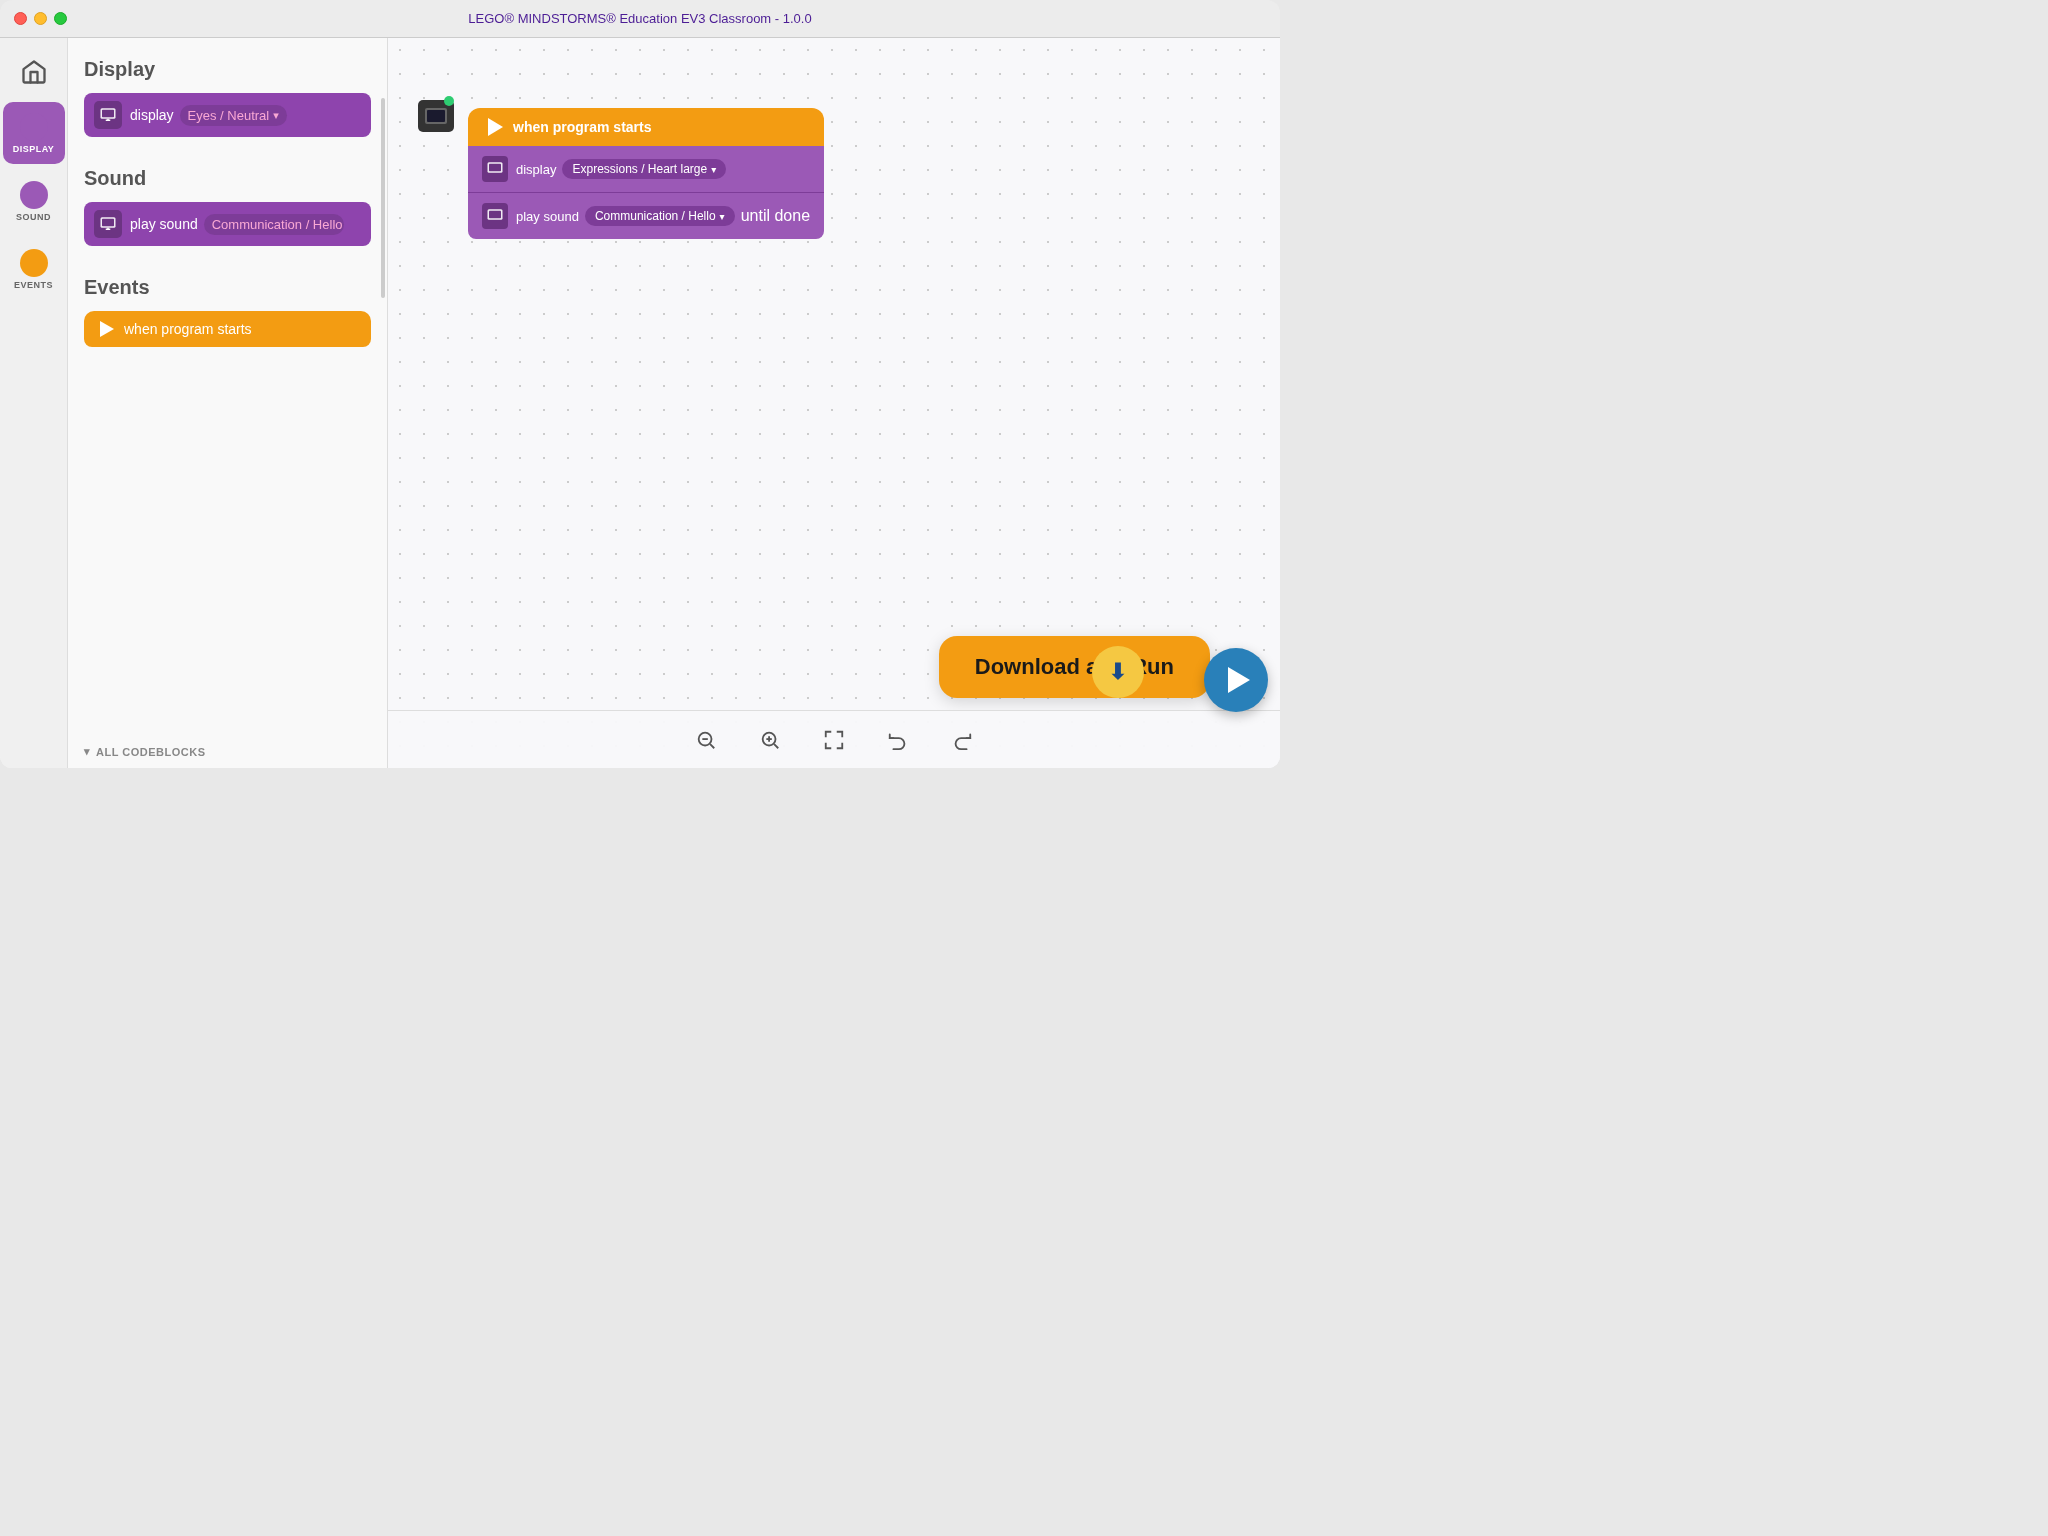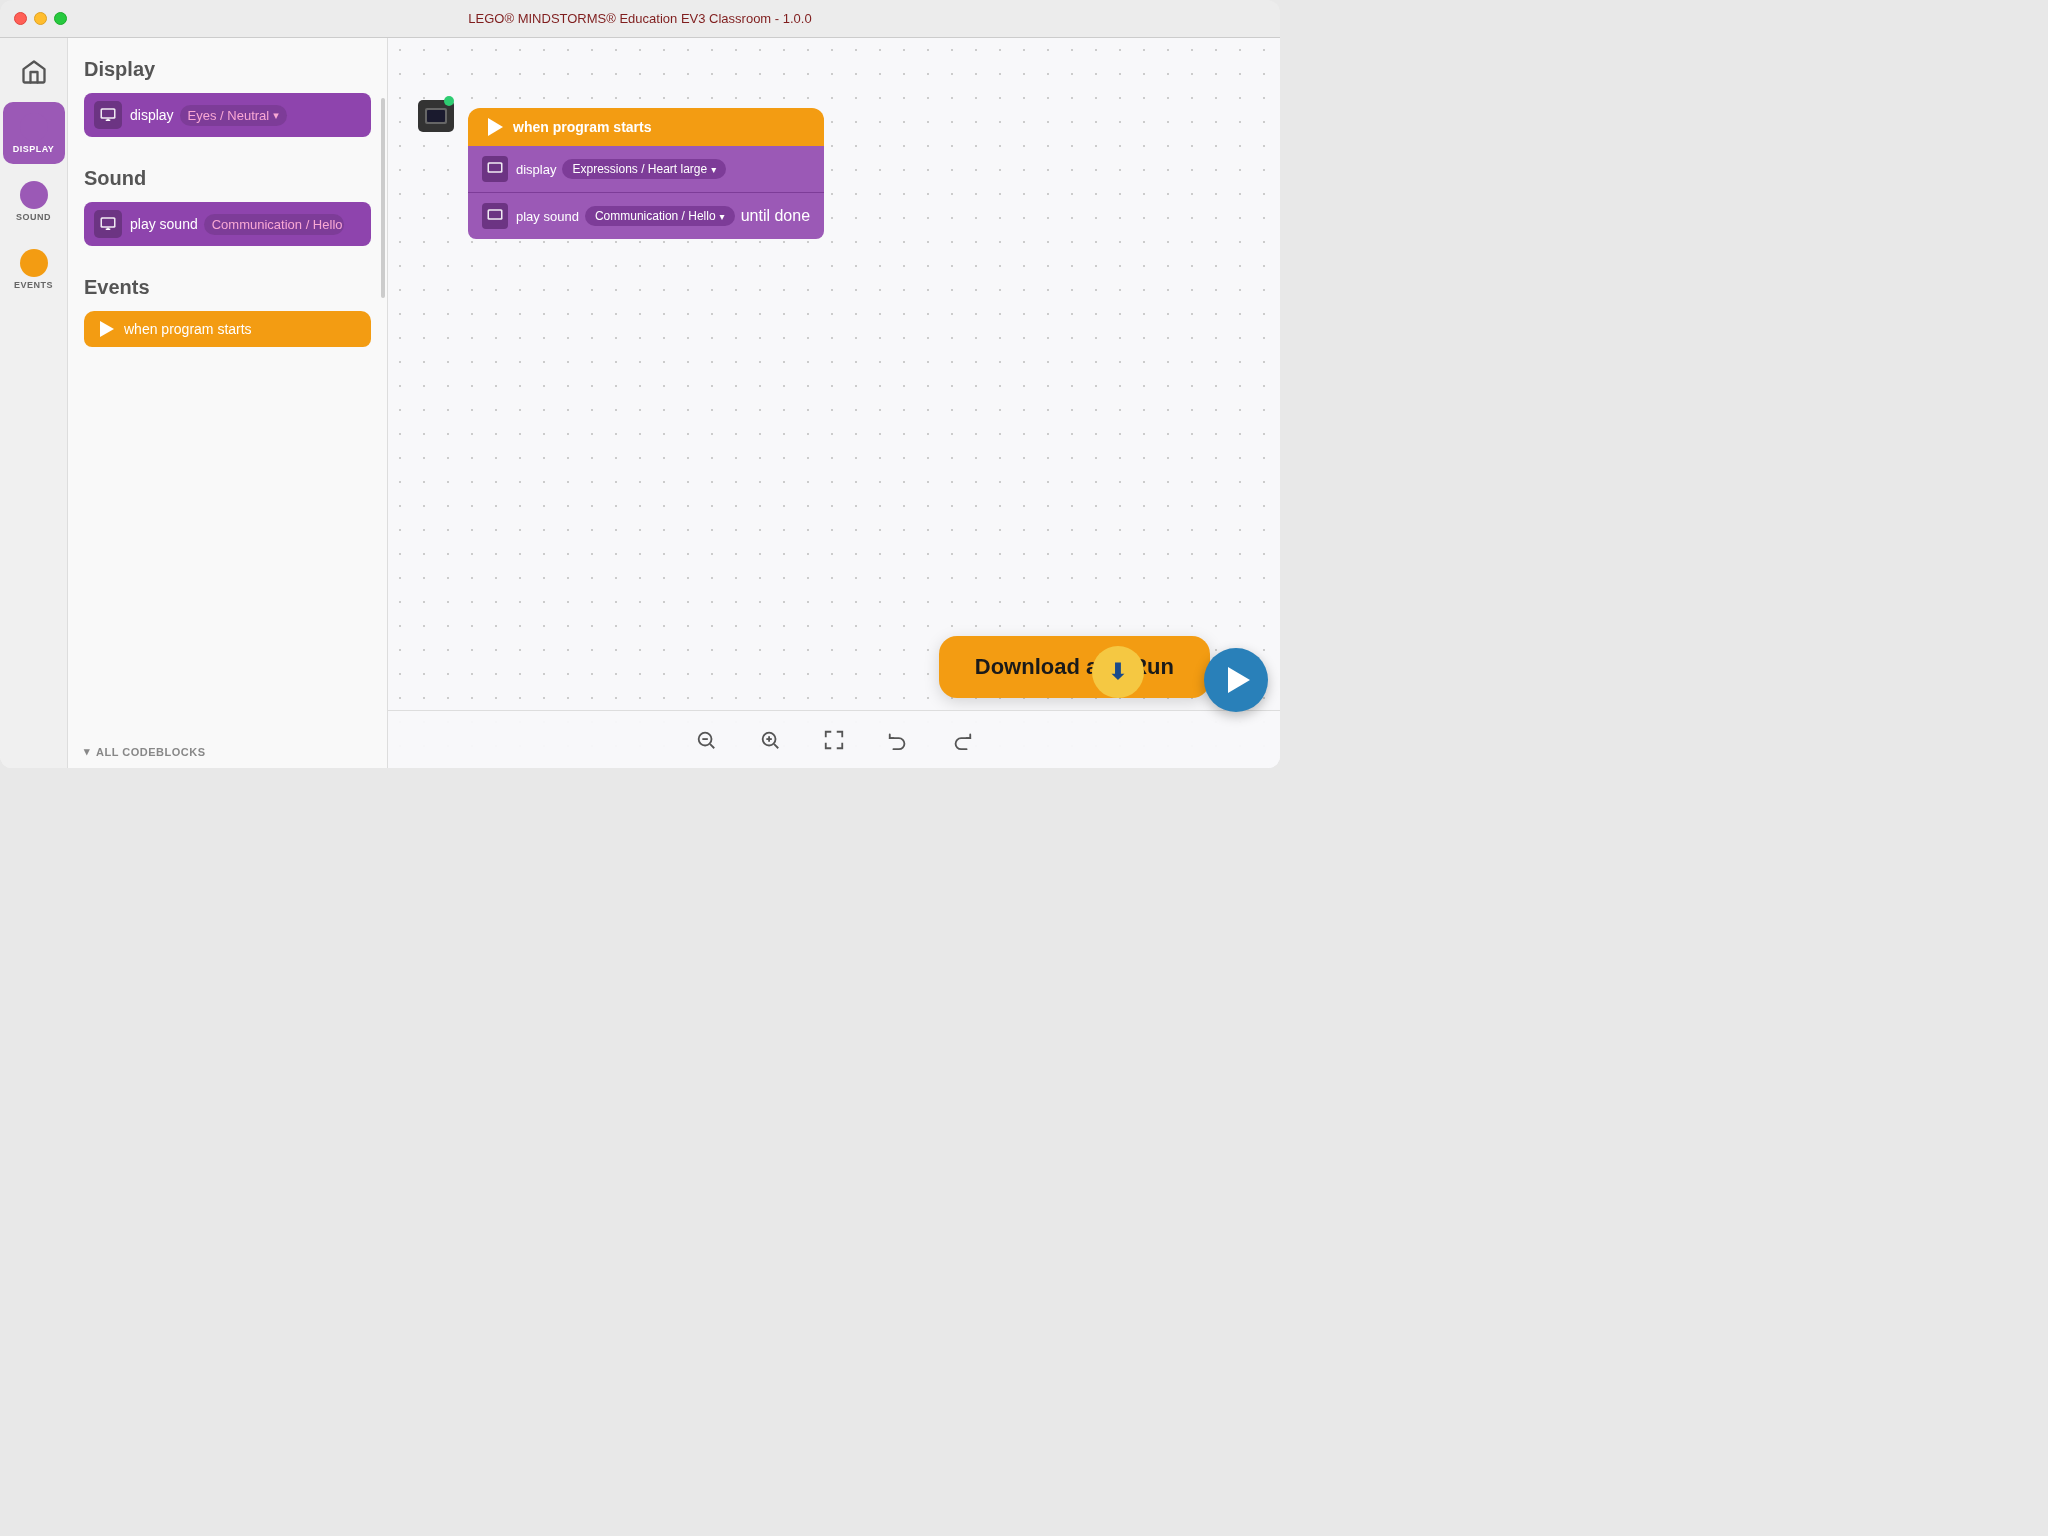--- a/index.html
+++ b/index.html
@@ -18,21 +18,21 @@
       background: #ececec;
       border-bottom: 1px solid #ccc;
       display: flex;
       align-items: center;
       justify-content: center;
       position: relative;
       border-radius: 12px 12px 0 0;
     }
     .titlebar-title {
       font-size: 13px;
-      color: #7f1d1d;
+      color: #4c1d95;
       font-weight: 400;
     }
     .traffic-lights {
       position: absolute;
       left: 14px;
       display: flex;
       gap: 7px;
       align-items: center;
     }
     .traffic-light {

